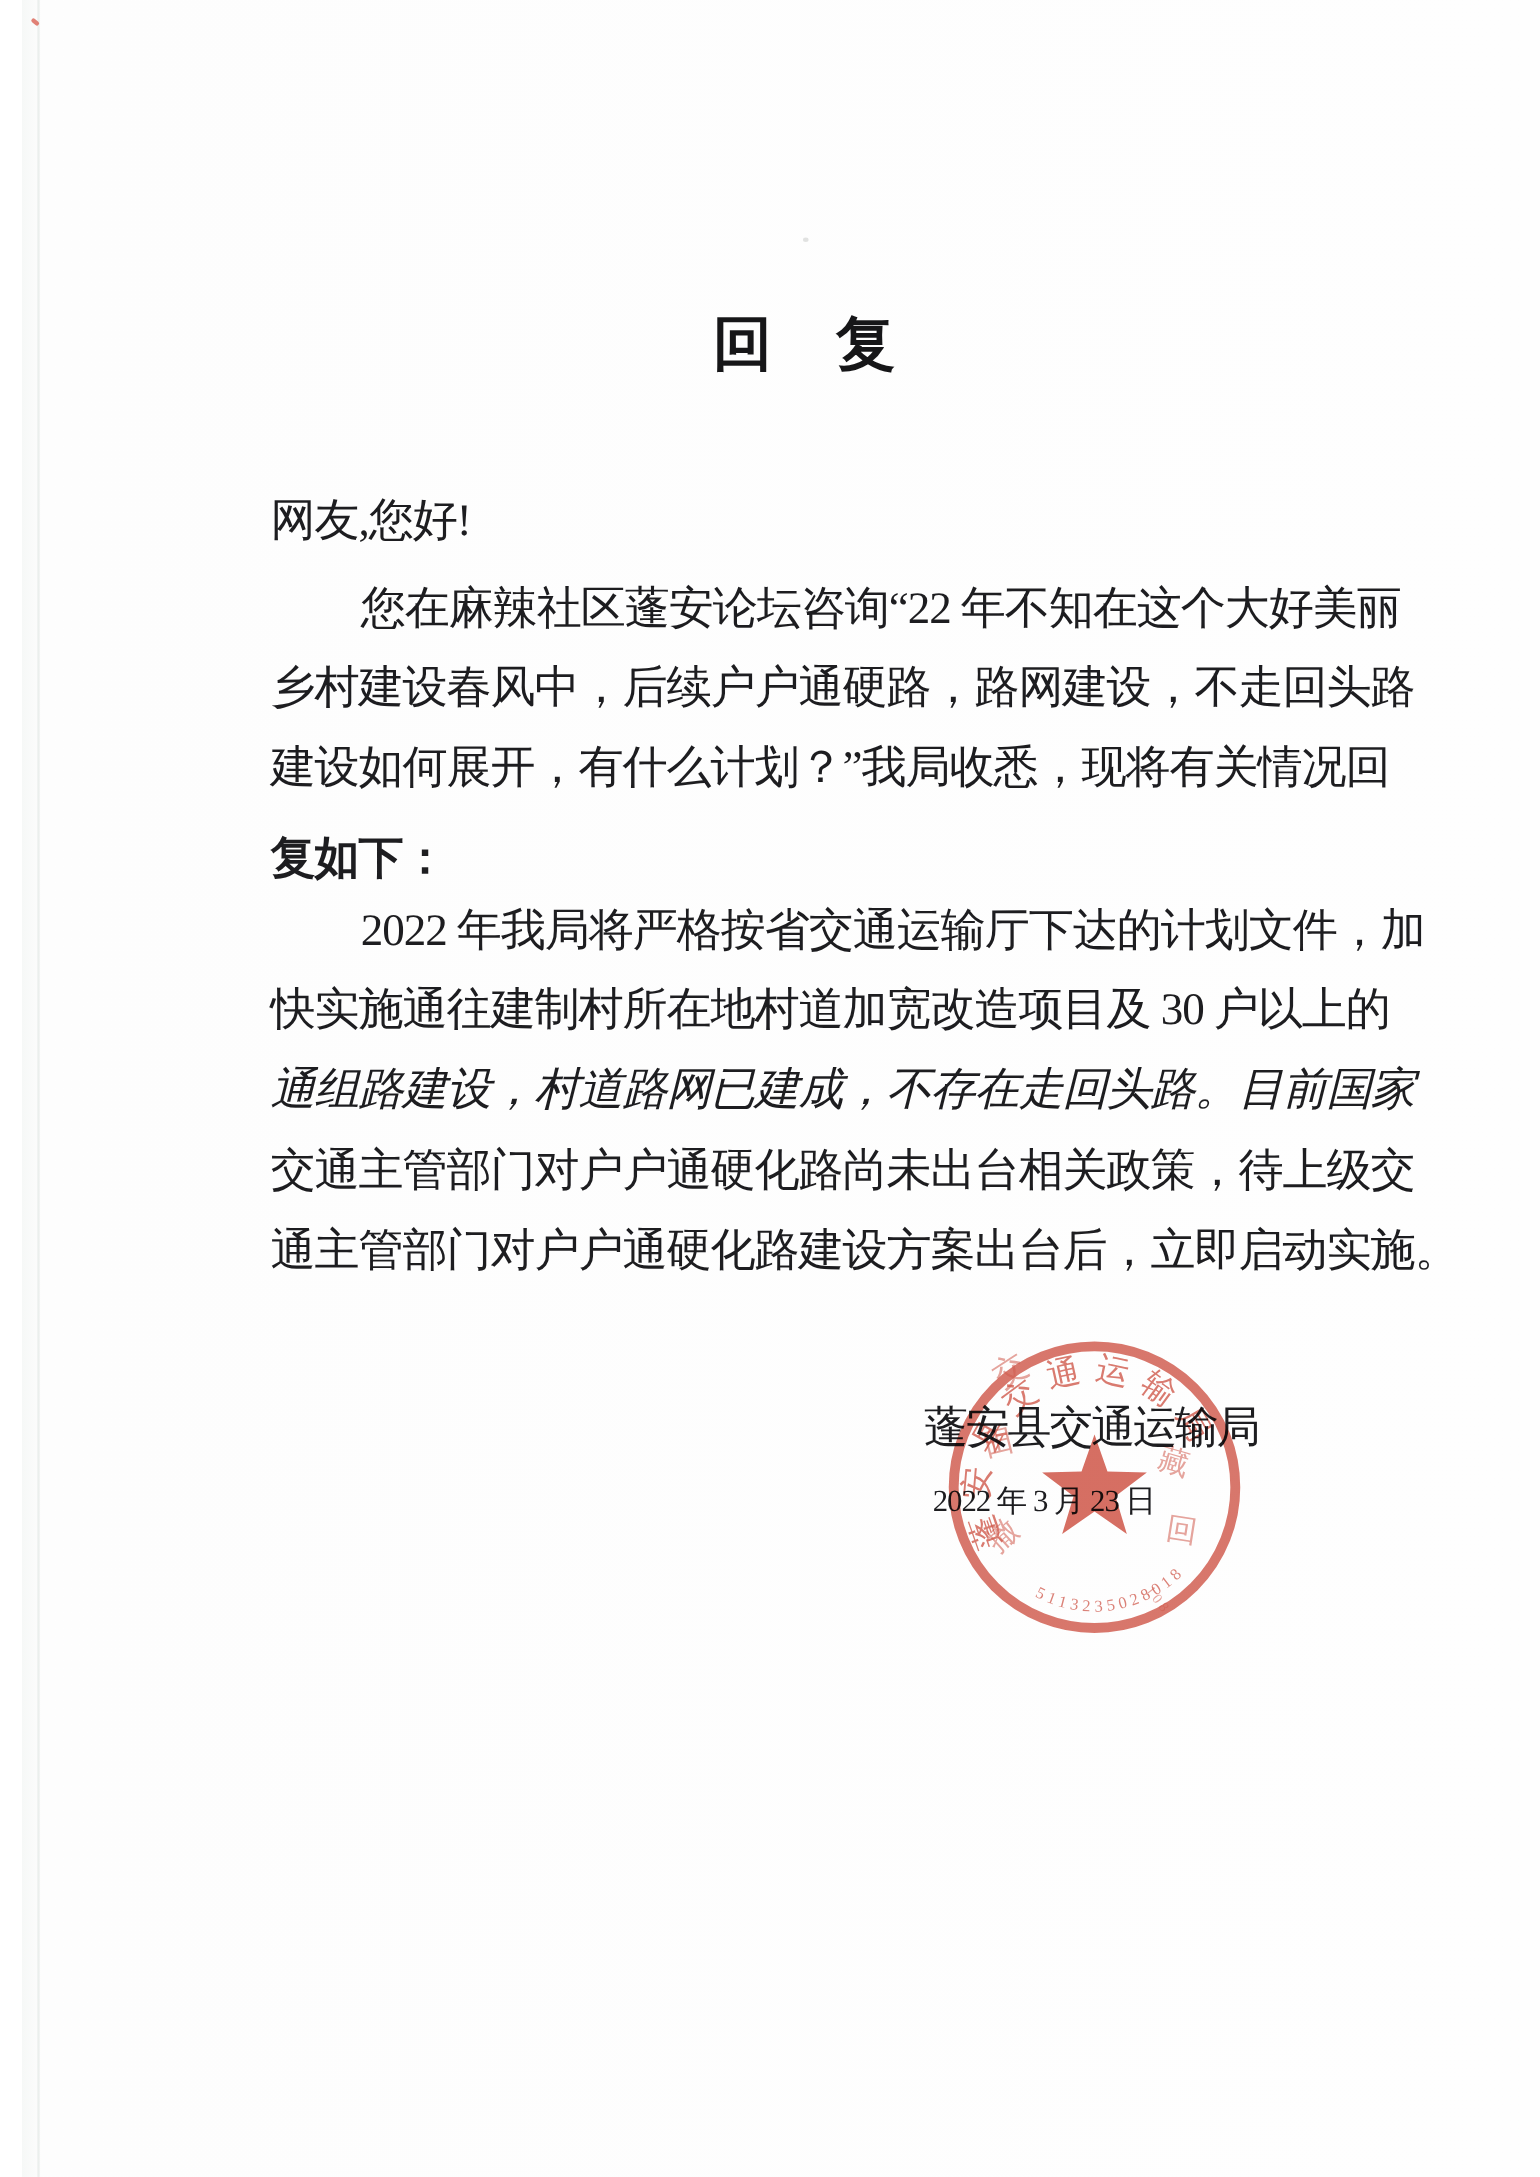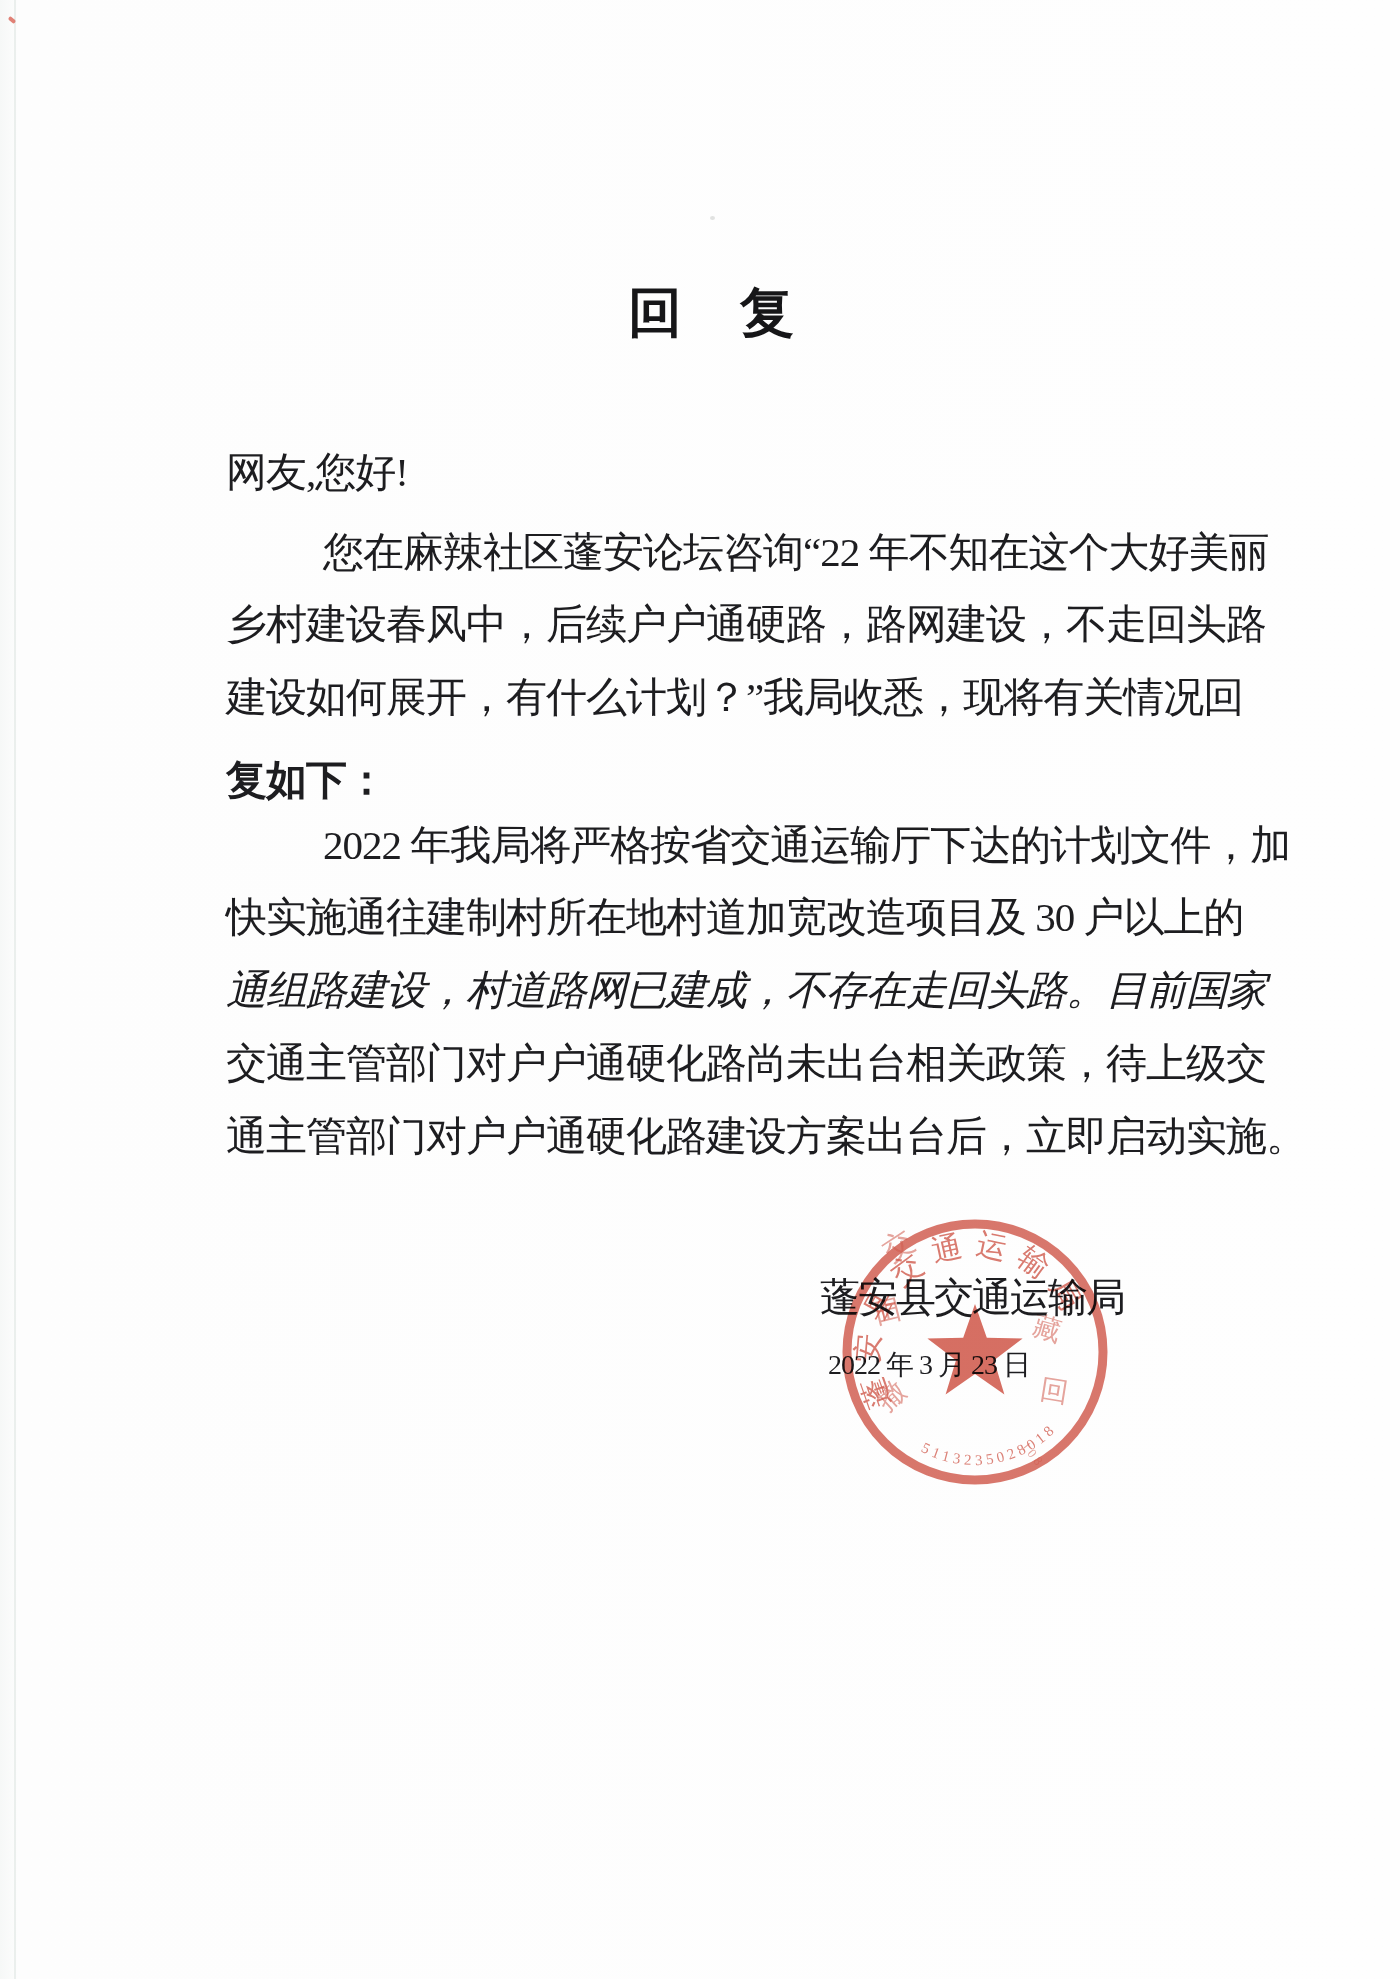--- a/index.html
+++ b/index.html
@@ -6,20 +6,21 @@
   body{
     width:1400px;height:1979px;
     background:#ffffff;
     font-family:"Liberation Serif","DejaVu Serif",serif;
     position:relative;
     overflow:hidden;
   }
   .page{
     position:absolute;inset:0;
     background:linear-gradient(90deg,#f6f8f7 0px,#fdfdfd 18px,#fefefe 100%);
+    margin-left:20px;
   }
   
   .scan-edge{
     position:absolute;left:14px;top:0;width:2px;height:100%;
     background:#e6ebe9;opacity:.8;
   }
   .red-mark{
     position:absolute;left:8px;top:18px;width:8px;height:4px;
     background:#d8584a;transform:rotate(40deg);opacity:.75;border-radius:2px;
   }
@@ -32,21 +33,21 @@
     text-align:center;text-indent:24px;
     font-size:54px;font-weight:700;color:#161618;
     letter-spacing:2px;line-height:1.1;white-space:nowrap;
   }
   .line{
     position:absolute;left:226px;
     font-size:41px;color:#1d1d20;line-height:1.18;
     letter-spacing:-1px;white-space:nowrap;
     font-weight:400;
   }
-  .indent{left:323px;}
+  .indent{left:308px;}
   .greeting{top:448px;}
   .p1-l1{top:528px;}
   .p1-l2{top:600px;}
   .p1-l3{top:673px;}
   .p1-l4{top:756px;font-weight:bold;}
   .p2-l1{top:821px;}
   .p2-l2{top:893px;}
   .p2-l3{top:966px;font-style:italic;}
   .p2-l4{top:1039px;}
   .p2-l5{top:1112px;}

